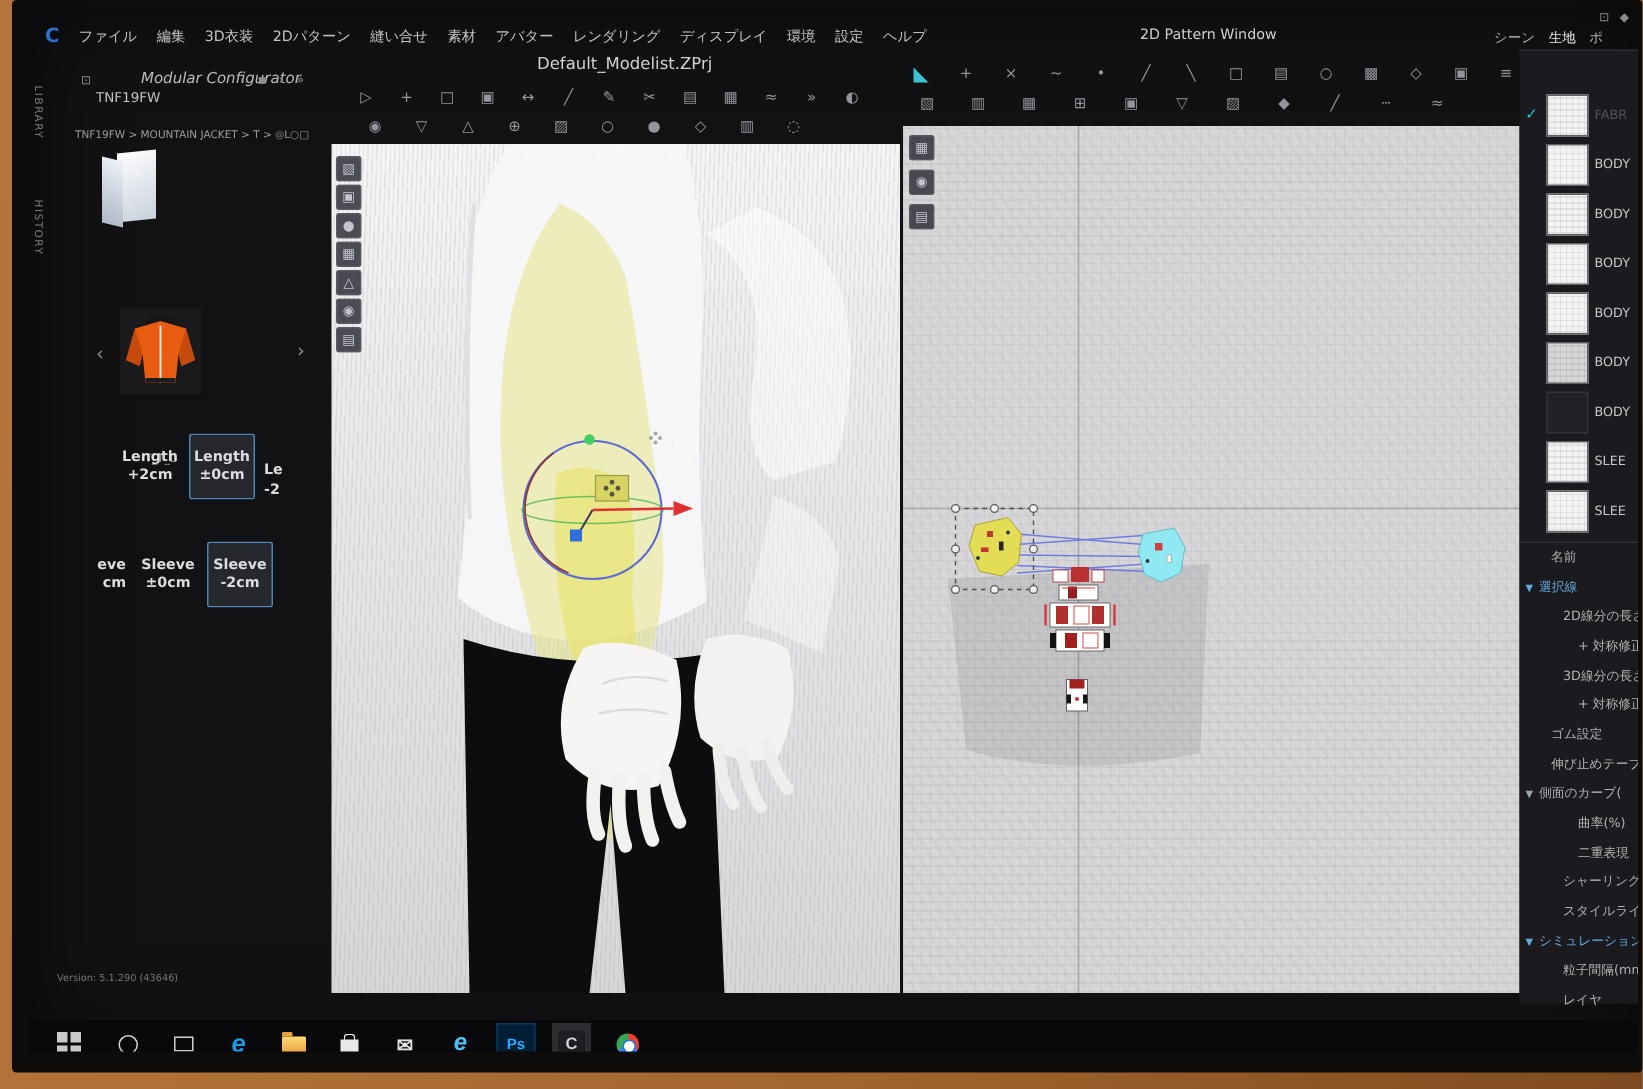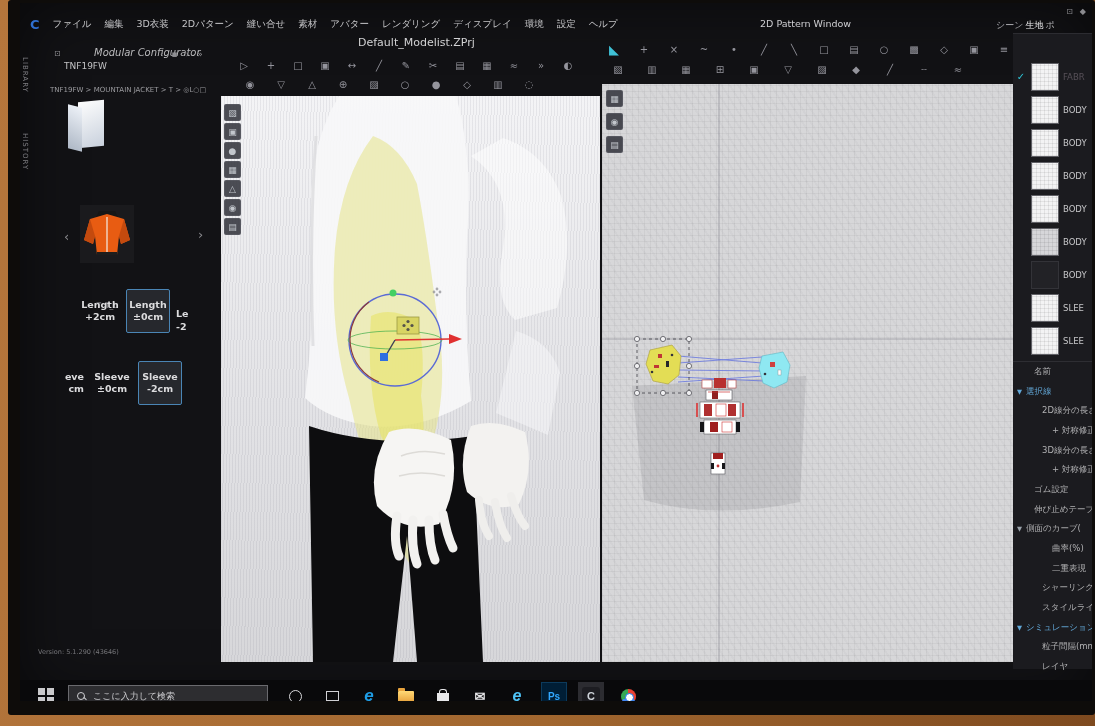--- a/index.html
+++ b/index.html
@@ -16,21 +16,21 @@
   .monitor{position:absolute;left:8px;top:0;right:0;bottom:11px;background:#0e0c0a;border-radius:3px;}
   .screen{position:absolute;left:12px;top:3px;right:3px;bottom:14px;background:#121215;overflow:hidden;
           box-shadow:inset 0 0 60px rgba(0,0,0,.55);}
 
   
   .menubar{position:absolute;left:6px;top:10px;height:22px;display:flex;align-items:center;gap:13px;padding-left:4px;}
   .logo{color:#2f6fd0;font-weight:bold;font-size:13px;}
   .menu-item{font-size:9.5px;color:#c4c4c6;white-space:nowrap;cursor:default;}
   .pattern-title{position:absolute;left:700px;top:15px;font-size:9.5px;color:#cfcfd2;margin-left:40px;}
   .corner-icons{position:absolute;right:6px;top:4px;display:flex;gap:7px;color:#8a8a8e;font-size:8px;}
-  .obj-tabs{position:absolute;right:2px;top:16px;width:94px;display:flex;gap:2px;overflow:hidden;}
+  .obj-tabs{position:absolute;right:2px;top:16px;width:94px;display:flex;gap:9px;overflow:hidden;}
   .obj-tab{font-size:9px;color:#b0b0b4;white-space:nowrap;}
   .obj-tab.active{color:#ededef;}
   .popout{position:absolute;left:34px;top:46px;font-size:8px;color:#8a8a8e;}
   .config-title{position:absolute;left:74px;top:44px;font-size:10px;color:#bbbbbd;font-style:italic;}
   .nav-icons{position:absolute;left:140px;top:46px;display:flex;gap:8px;}
   .nav-icons span{font-size:9px;color:#8e8e92;}
   .doc-title{position:absolute;left:338px;top:33px;font-size:11px;color:#d2d2d4;}
 
   
   .rail{position:absolute;left:1px;writing-mode:vertical-rl;font-size:7px;letter-spacing:1px;color:#7c7c80;}
@@ -552,24 +552,20 @@
         </div>
   </div>
 
   <div class="taskbar">
     <button class="start">
           <i></i>
           <i></i>
           <i></i>
           <i></i>
         </button>
-    <div class="search">
-      <span class="mag"></span>
-      <span class="ph">ここに入力して検索</span>
-    </div>
     <div class="tb-icons">
 
     <button class="tb-icon s-cortana">
         <i class="shp"></i>
         <b class="gl"></b>
       </button>
           <button class="tb-icon s-taskview">
         <i class="shp"></i>
         <b class="gl"></b>
       </button>

